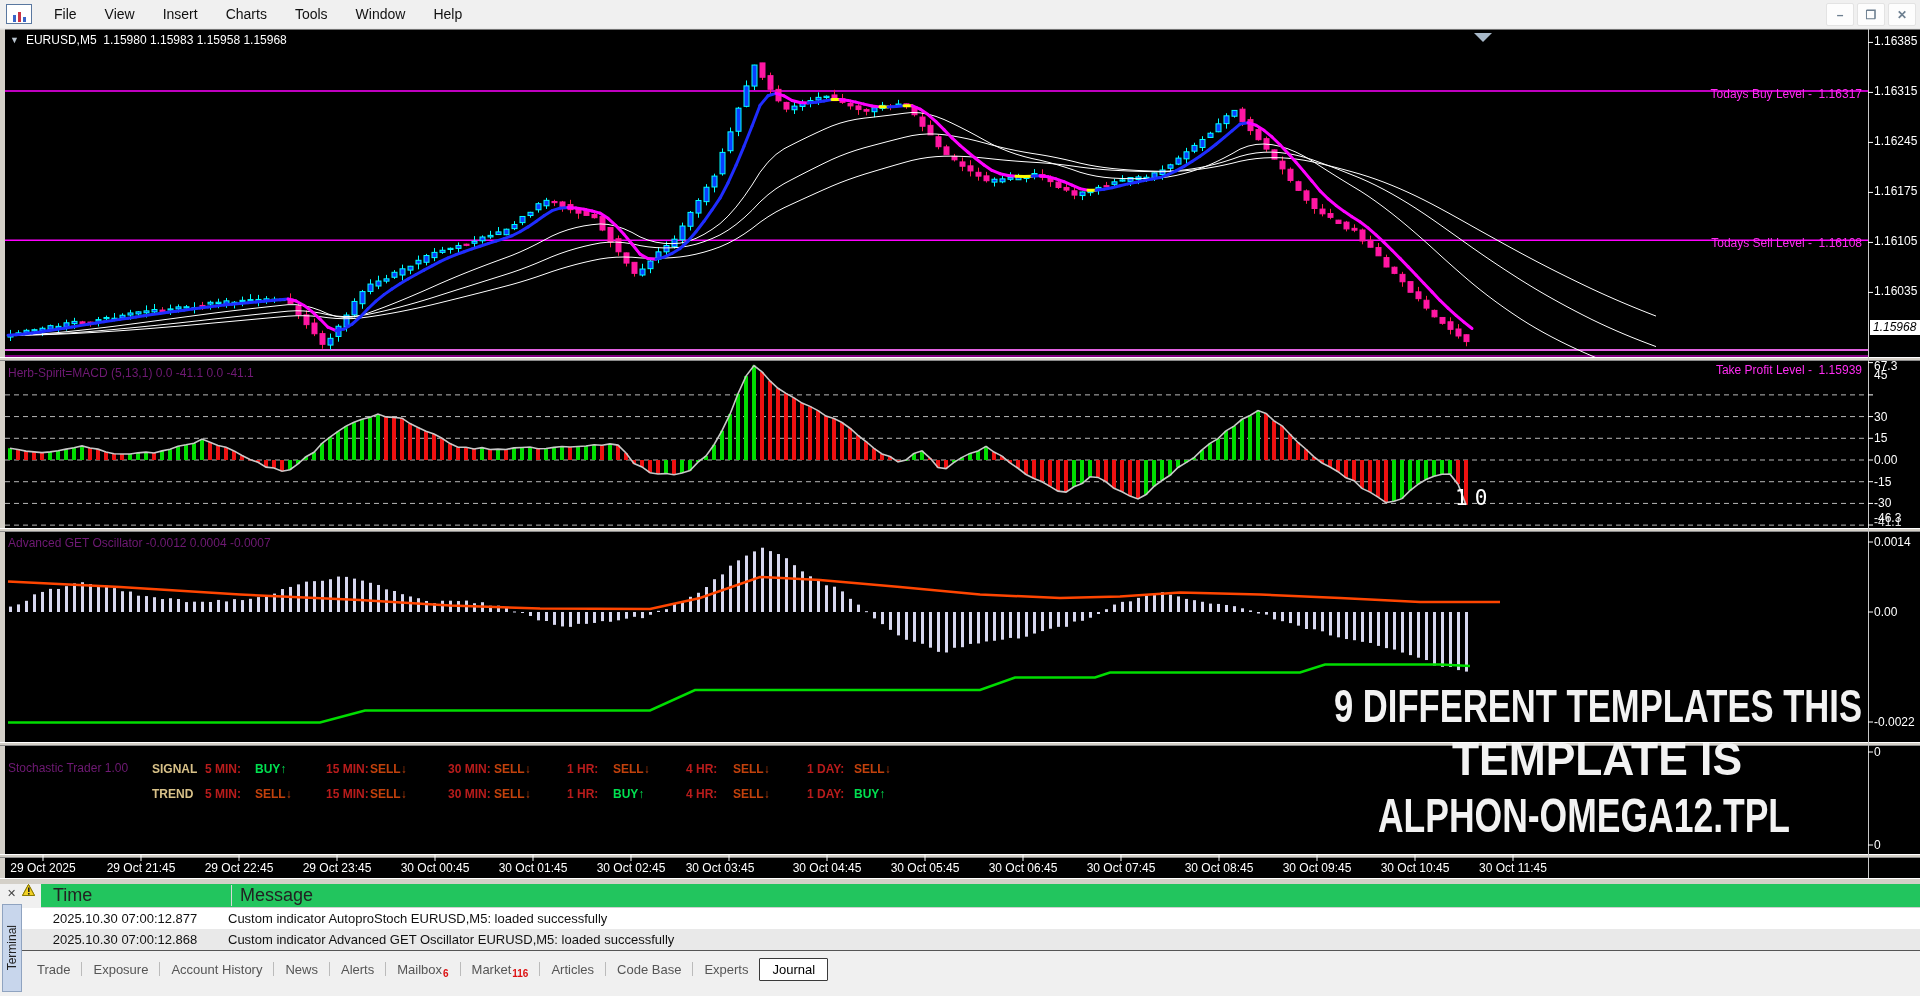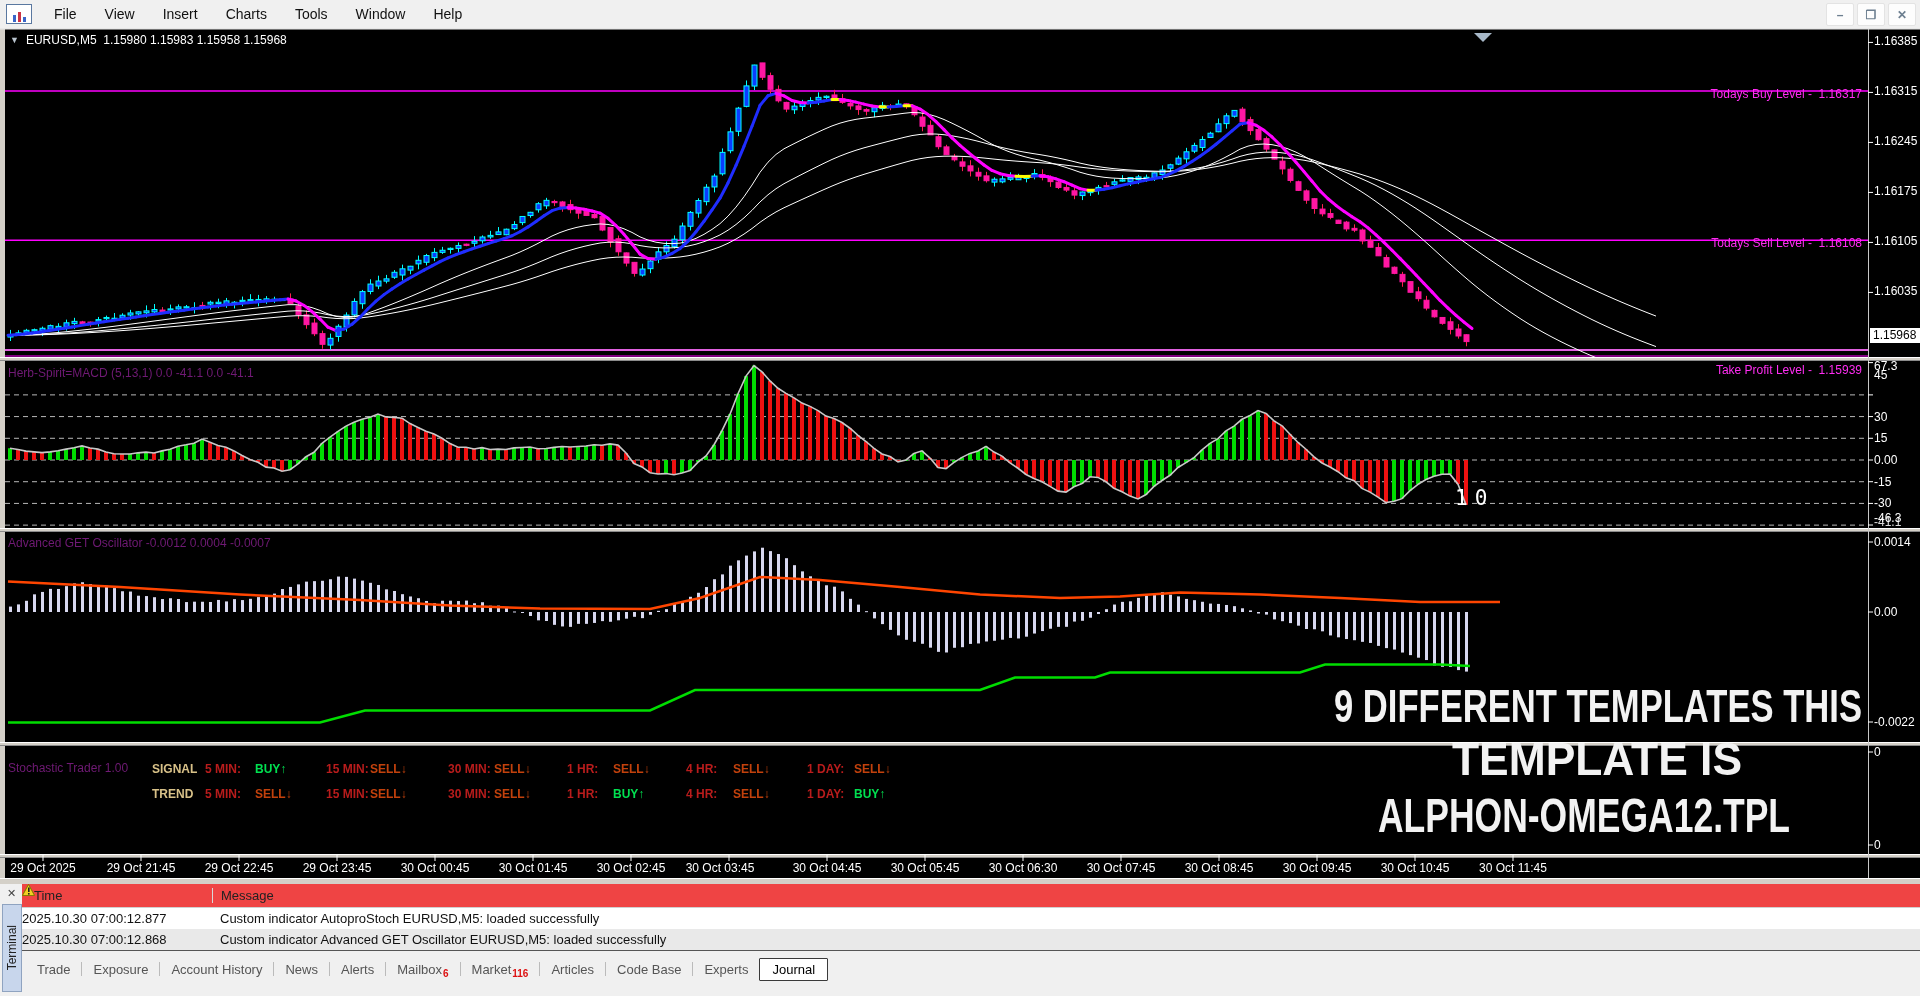--- a/index.html
+++ b/index.html
@@ -38,27 +38,27 @@
   
   #gripper{position:absolute;left:0;top:878px;width:1920px;height:6px;background:#d4d0c8;
            border-top:1px solid #fff;border-bottom:1px solid #b5b1a8;}
   #terminal{position:absolute;left:0;top:884px;width:1920px;height:112px;background:#f0f0f0;}
   #term-close{position:absolute;left:4px;top:2px;width:15px;height:15px;font-size:11px;color:#444;
               display:flex;align-items:center;justify-content:center;}
   #term-tab{position:absolute;left:2px;top:20px;width:18px;height:86px;background:#c8d6ec;border:1px solid #8fa3c0;
             display:flex;align-items:center;justify-content:center;}
   #term-tab span{writing-mode:vertical-rl;transform:rotate(180deg);font-size:12px;color:#222;}
   #term-table{position:absolute;left:22px;top:0;right:0;}
-  .t-header{display:flex;height:23px;background:#ef4444;border-bottom:1px solid #d0d0d0;align-items:center;font-size:13px;color:#222;}
+  .t-header{display:flex;height:23px;background:#22c55e;border-bottom:1px solid #d0d0d0;align-items:center;font-size:18px;color:#222;margin-left:19px;}
   .t-header .c1{width:178px;padding-left:12px;border-right:1px solid #d8d8d8;}
   .t-header .c2{padding-left:8px;}
   .t-row{display:flex;height:21px;align-items:center;font-size:13px;color:#111;}
   .t-row:nth-child(even){background:#e9e9e9;}
   .t-row:nth-child(odd){background:#fff;}
-  .t-row .c1{width:190px;display:flex;align-items:center;gap:6px;padding-left:0;}
+  .t-row .c1{width:190px;display:flex;align-items:center;gap:6px;padding-left:8px;justify-content:center;}
   .t-row .c2{padding-left:8px;}
   #term-endline{position:absolute;left:22px;right:0;top:66px;border-bottom:1px solid #555;}
   #term-tabs{position:absolute;left:26px;top:70px;display:flex;align-items:flex-end;height:27px;font-size:13px;color:#555;}
   .term-tab-item{padding:4px 11px;display:flex;align-items:flex-start;gap:1px;}
   .term-tab-item .badge{color:#dd1111;font-size:10px;font-weight:bold;position:relative;top:6px;}
   .term-tab-item.active{background:#fff;border:1px solid #3a3a3a;border-radius:1px;color:#000;padding:3px 12px;}
   .tab-sep{width:1px;height:14px;background:#bbb;margin-bottom:5px;}
 </style>
 </head>
 <body>
@@ -1107,21 +1107,21 @@
     <span>EURUSD,M5  1.15980 1.15983 1.15958 1.15968</span>
   </div>
 
   <div id="html-labels">
       <div class="axis-lbl" style="top: 34.4286px;">1.16385</div>
       <div class="axis-lbl" style="top: 84.4286px;">1.16315</div>
       <div class="axis-lbl" style="top: 134.429px;">1.16245</div>
       <div class="axis-lbl" style="top: 184.429px;">1.16175</div>
       <div class="axis-lbl" style="top: 234.429px;">1.16105</div>
       <div class="axis-lbl" style="top: 284.429px;">1.16035</div>
-      <div class="price-box" style="top: 328px;">1.15968</div>
+      <div class="price-box" style="top: 320px; font-style: italic;">1.15968</div>
       <div class="level-lbl" style="left: 1612px; top: 75px;">Todays Buy Level -  1.16317</div>
       <div class="level-lbl" style="left: 1612px; top: 224.286px;">Todays Sell Level -  1.16108</div>
       <div class="level-lbl" style="left: 1612px; top: 351px;">Take Profit Level -  1.15939</div>
       <div class="lbl" style="left: 8px; top: 366px;">Herb-Spirit=MACD (5,13,1) 0.0 -41.1 0.0 -41.1</div>
       <div class="lbl" style="left: 8px; top: 536px;">Advanced GET Oscillator -0.0012 0.0004 -0.0007</div>
       <div class="lbl" style="left: 8px; top: 761px;">Stochastic Trader 1.00</div>
       <div class="count-lbl" style="left: 1455px; top: 486px;">10</div>
       <div class="axis-lbl" style="top: 359px;">67.3</div>
       <div class="axis-lbl" style="top: 368px;">45</div>
       <div class="axis-lbl" style="top: 409.59px;">30</div>
@@ -1165,21 +1165,21 @@
       <div class="time-lbl" style="left: 43px;">29 Oct 2025</div>
       <div class="time-lbl" style="left: 141px;">29 Oct 21:45</div>
       <div class="time-lbl" style="left: 239px;">29 Oct 22:45</div>
       <div class="time-lbl" style="left: 337px;">29 Oct 23:45</div>
       <div class="time-lbl" style="left: 435px;">30 Oct 00:45</div>
       <div class="time-lbl" style="left: 533px;">30 Oct 01:45</div>
       <div class="time-lbl" style="left: 631px;">30 Oct 02:45</div>
       <div class="time-lbl" style="left: 699px; margin-left: 21px;">30 Oct 03:45</div>
       <div class="time-lbl" style="left: 827px;">30 Oct 04:45</div>
       <div class="time-lbl" style="left: 925px;">30 Oct 05:45</div>
-      <div class="time-lbl" style="left: 1023px;">30 Oct 06:30</div>
+      <div class="time-lbl" style="left: 1023px;">30 Oct 06:45</div>
       <div class="time-lbl" style="left: 1121px;">30 Oct 07:45</div>
       <div class="time-lbl" style="left: 1219px;">30 Oct 08:45</div>
       <div class="time-lbl" style="left: 1317px;">30 Oct 09:45</div>
       <div class="time-lbl" style="left: 1415px;">30 Oct 10:45</div>
       <div class="time-lbl" style="left: 1513px;">30 Oct 11:45</div>
     </div>
 
   <div id="gripper"></div>
   <div id="terminal">
     <div id="term-close">✕</div>

